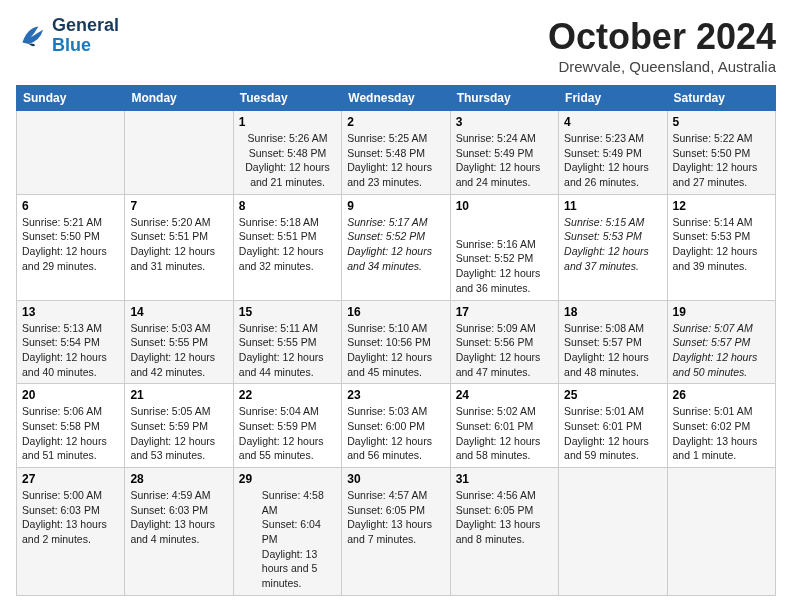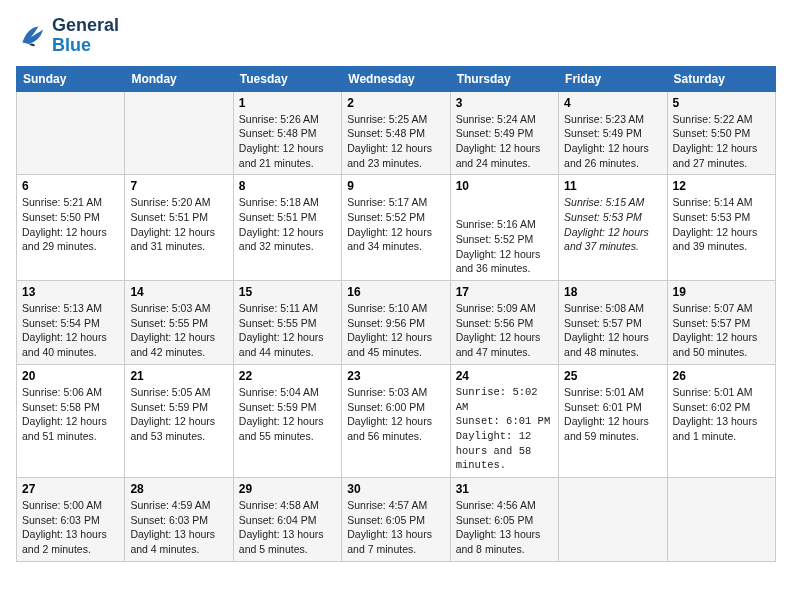--- a/index.html
+++ b/index.html
@@ -96,20 +96,22 @@
     <svg class="logo-bird" viewBox="0 0 40 40" xmlns="http://www.w3.org/2000/svg">
       <path d="M8 28 Q14 10 28 8 Q22 18 18 22 Q28 16 34 12 Q30 26 16 30 Z" fill="#2a6db5"></path>
       <path d="M16 30 Q20 34 24 32 Q22 28 16 30 Z" fill="#1a3a5c"></path>
     </svg>
     <div class="logo-text">
       <div>General</div>
       <div><span>Blue</span></div>
     </div>
   </div>
   <div class="title-block">
+    <div class="month-title">October 2024</div>
+    <div class="location">Drewvale, Queensland, Australia</div>
   </div>
 </div>
 
 <table>
   <thead>
     <tr>
     <th>Sunday</th>
         <th>Monday</th>
         <th>Tuesday</th>
         <th>Wednesday</th>
@@ -117,21 +119,21 @@
         <th>Friday</th>
         <th>Saturday</th>
       </tr>
   </thead>
   <tbody id="calendar-body">
   <tr>
         <td class="empty"></td>
         <td class="empty"></td>
         <td>
           <span class="day-num">1</span>
-          <div class="day-info" style="white-space: pre-line;">Sunrise: 5:26 AM
+          <div class="day-info" style="white-space: pre-line; text-align: center;">Sunrise: 5:26 AM
 Sunset: 5:48 PM
 Daylight: 12 hours and 21 minutes.</div>
         </td>
         <td>
           <span class="day-num">2</span>
           <div class="day-info" style="white-space: pre-line;">Sunrise: 5:25 AM
 Sunset: 5:48 PM
 Daylight: 12 hours and 23 minutes.</div>
         </td>
         <td>
@@ -167,21 +169,21 @@
 Daylight: 12 hours and 31 minutes.</div>
         </td>
         <td>
           <span class="day-num">8</span>
           <div class="day-info" style="white-space: pre-line;">Sunrise: 5:18 AM
 Sunset: 5:51 PM
 Daylight: 12 hours and 32 minutes.</div>
         </td>
         <td>
           <span class="day-num">9</span>
-          <div class="day-info" style="white-space: pre-line;">Sunrise: 5:17 AM
+          <div class="day-info" style="white-space: pre-line; font-style: italic;">Sunrise: 5:17 AM
 Sunset: 5:52 PM
 Daylight: 12 hours and 34 minutes.</div>
         </td>
         <td>
           <span class="day-num">10</span>
           <div class="day-info" style="white-space: pre-line; margin-top: 24px;">Sunrise: 5:16 AM
 Sunset: 5:52 PM
 Daylight: 12 hours and 36 minutes.</div>
         </td>
         <td>
@@ -212,38 +214,38 @@
         </td>
         <td>
           <span class="day-num">15</span>
           <div class="day-info" style="white-space: pre-line;">Sunrise: 5:11 AM
 Sunset: 5:55 PM
 Daylight: 12 hours and 44 minutes.</div>
         </td>
         <td>
           <span class="day-num">16</span>
           <div class="day-info" style="white-space: pre-line;">Sunrise: 5:10 AM
-Sunset: 9:56 PM
+Sunset: 10:56 PM
 Daylight: 12 hours and 45 minutes.</div>
         </td>
         <td>
           <span class="day-num">17</span>
           <div class="day-info" style="white-space: pre-line;">Sunrise: 5:09 AM
 Sunset: 5:56 PM
 Daylight: 12 hours and 47 minutes.</div>
         </td>
         <td>
           <span class="day-num">18</span>
           <div class="day-info" style="white-space: pre-line;">Sunrise: 5:08 AM
 Sunset: 5:57 PM
 Daylight: 12 hours and 48 minutes.</div>
         </td>
         <td>
           <span class="day-num">19</span>
-          <div class="day-info" style="white-space: pre-line;">Sunrise: 5:07 AM
+          <div class="day-info" style="white-space: pre-line; font-style: italic;">Sunrise: 5:07 AM
 Sunset: 5:57 PM
 Daylight: 12 hours and 50 minutes.</div>
         </td>
       </tr>
       <tr>
         <td>
           <span class="day-num">20</span>
           <div class="day-info" style="white-space: pre-line;">Sunrise: 5:06 AM
 Sunset: 5:58 PM
 Daylight: 12 hours and 51 minutes.</div>
@@ -261,21 +263,21 @@
 Daylight: 12 hours and 55 minutes.</div>
         </td>
         <td>
           <span class="day-num">23</span>
           <div class="day-info" style="white-space: pre-line;">Sunrise: 5:03 AM
 Sunset: 6:00 PM
 Daylight: 12 hours and 56 minutes.</div>
         </td>
         <td>
           <span class="day-num">24</span>
-          <div class="day-info" style="white-space: pre-line; font-family: Liberation Mono, monospace;">Sunrise: 5:02 AM
+          <div class="day-info" style="white-space: pre-line;">Sunrise: 5:02 AM
 Sunset: 6:01 PM
 Daylight: 12 hours and 58 minutes.</div>
         </td>
         <td>
           <span class="day-num">25</span>
           <div class="day-info" style="white-space: pre-line;">Sunrise: 5:01 AM
 Sunset: 6:01 PM
 Daylight: 12 hours and 59 minutes.</div>
         </td>
         <td>
@@ -293,21 +295,21 @@
 Daylight: 13 hours and 2 minutes.</div>
         </td>
         <td>
           <span class="day-num">28</span>
           <div class="day-info" style="white-space: pre-line;">Sunrise: 4:59 AM
 Sunset: 6:03 PM
 Daylight: 13 hours and 4 minutes.</div>
         </td>
         <td>
           <span class="day-num">29</span>
-          <div class="day-info" style="white-space: pre-line;">Sunrise: 4:58 AM
+          <div class="day-info" style="white-space: pre-line; margin-left: 23px;">Sunrise: 4:58 AM
 Sunset: 6:04 PM
 Daylight: 13 hours and 5 minutes.</div>
         </td>
         <td>
           <span class="day-num">30</span>
           <div class="day-info" style="white-space: pre-line;">Sunrise: 4:57 AM
 Sunset: 6:05 PM
 Daylight: 13 hours and 7 minutes.</div>
         </td>
         <td>

